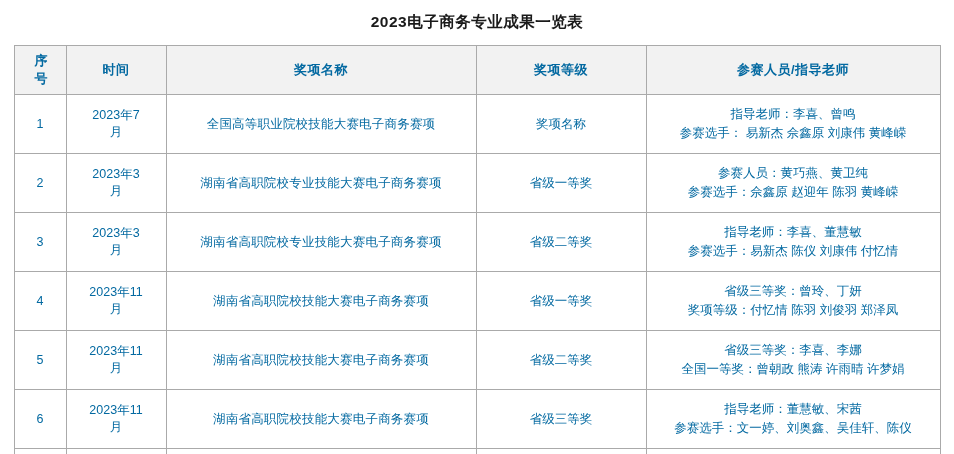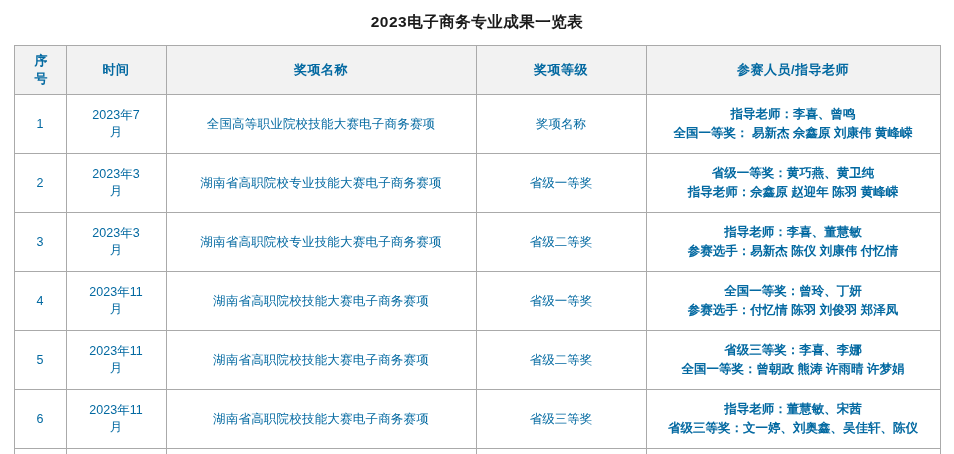--- a/index.html
+++ b/index.html
@@ -63,21 +63,20 @@
   col.c-people{ width: 294px; }
 
   .people-cell {
     line-height: 1.55;
     padding: 4px 8px;
     text-align: center;
   }
   .people-line {
     white-space: nowrap;
     display: block;
-    font-weight: bold;
   }
   .award-name {
     letter-spacing: 0.2px;
     font-family: Liberation Serif, serif;
   }
 </style>
 </head>
 <body>
 
 <div class="page">
@@ -103,54 +102,54 @@
     </thead>
     <tbody>
 
       <tr>
         <td>1</td>
         <td>2023年7月</td>
         <td class="award-name">全国高等职业院校技能大赛电子商务赛项</td>
         <td>奖项名称</td>
         <td class="people-cell">
           <span class="people-line">指导老师：李喜、曾鸣</span>
-          <span class="people-line">全国一等奖： 易新杰 佘鑫原 刘康伟 黄峰嵘</span>
+          <span class="people-line">参赛选手： 易新杰 佘鑫原 刘康伟 黄峰嵘</span>
         </td>
       </tr>
 
       <tr>
         <td>2</td>
         <td>2023年3月</td>
         <td class="award-name">湖南省高职院校专业技能大赛电子商务赛项</td>
         <td>省级一等奖</td>
         <td class="people-cell">
-          <span class="people-line">省级一等奖：黄巧燕、黄卫纯</span>
-          <span class="people-line">指导老师：佘鑫原 赵迎年 陈羽 黄峰嵘</span>
+          <span class="people-line">参赛人员：黄巧燕、黄卫纯</span>
+          <span class="people-line">参赛选手：佘鑫原 赵迎年 陈羽 黄峰嵘</span>
         </td>
       </tr>
 
       <tr>
         <td>3</td>
         <td>2023年3月</td>
         <td class="award-name">湖南省高职院校专业技能大赛电子商务赛项</td>
         <td>省级二等奖</td>
         <td class="people-cell">
           <span class="people-line">指导老师：李喜、董慧敏</span>
           <span class="people-line">参赛选手：易新杰  陈仪 刘康伟 付忆情</span>
         </td>
       </tr>
 
       <tr>
         <td>4</td>
         <td>2023年11月</td>
         <td class="award-name">湖南省高职院校技能大赛电子商务赛项</td>
         <td>省级一等奖</td>
         <td class="people-cell">
-          <span class="people-line">全国一等奖：曾玲、丁妍</span>
-          <span class="people-line">参赛选手：付忆情 陈羽 刘俊羽 郑泽凤</span>
+          <span class="people-line">省级三等奖：曾玲、丁妍</span>
+          <span class="people-line">奖项等级：付忆情 陈羽 刘俊羽 郑泽凤</span>
         </td>
       </tr>
 
       <tr>
         <td>5</td>
         <td>2023年11月</td>
         <td class="award-name">湖南省高职院校技能大赛电子商务赛项</td>
         <td>省级二等奖</td>
         <td class="people-cell">
           <span class="people-line">省级三等奖：李喜、李娜</span>
@@ -158,21 +157,21 @@
         </td>
       </tr>
 
       <tr>
         <td>6</td>
         <td>2023年11月</td>
         <td class="award-name">湖南省高职院校技能大赛电子商务赛项</td>
         <td>省级三等奖</td>
         <td class="people-cell">
           <span class="people-line">指导老师：董慧敏、宋茜</span>
-          <span class="people-line">省级三等奖：文一婷、刘奥鑫、吴佳轩、陈仪</span>
+          <span class="people-line">参赛选手：文一婷、刘奥鑫、吴佳轩、陈仪</span>
         </td>
       </tr>
 
       <tr>
         <td>7</td>
         <td>2023年10月</td>
         <td class="award-name">湖南省电子商务专业认证，认证结果优秀</td>
         <td>专业认证</td>
         <td class="people-cell">
           

